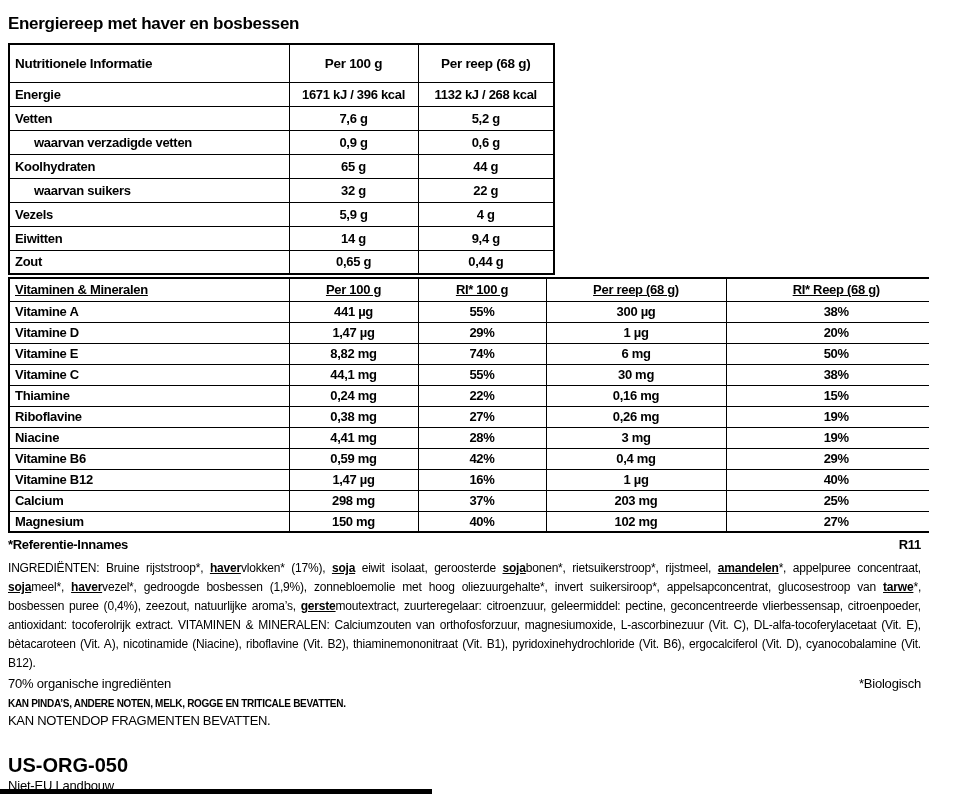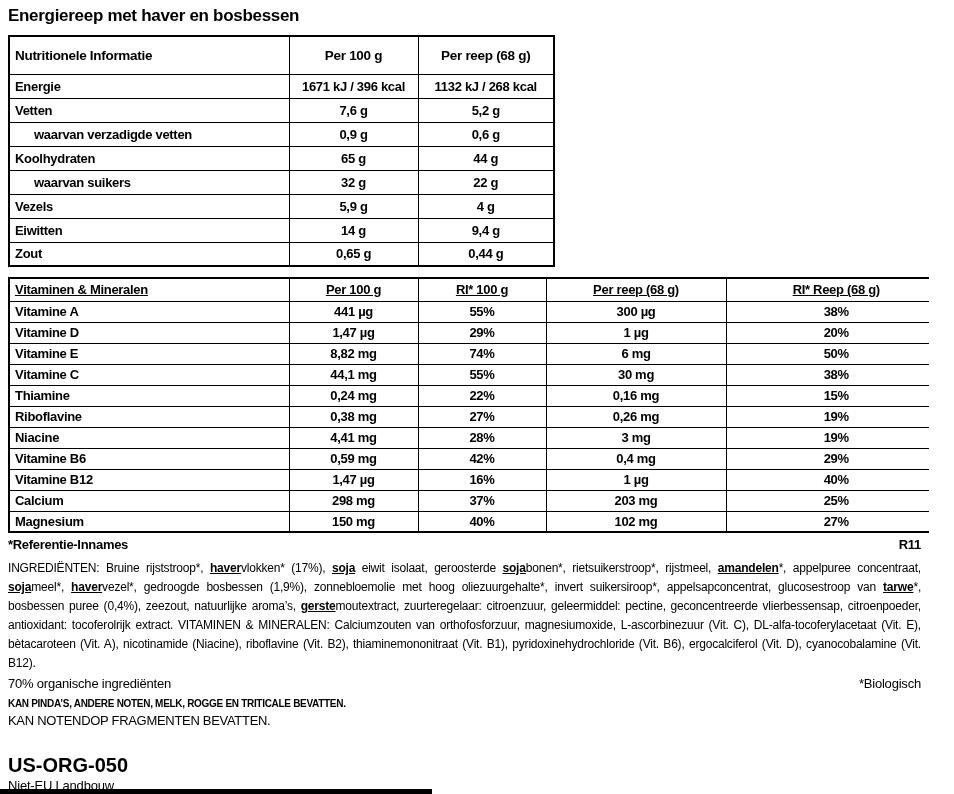--- a/index.html
+++ b/index.html
@@ -4,21 +4,21 @@
 <style>
   * { box-sizing: border-box; }
   html, body { margin: 0; padding: 0; background: #ffffff; }
   .page {
     position: relative;
     width: 929px;
     height: 794px;
     background: #ffffff;
     color: #000;
     font-family: "Liberation Sans", sans-serif;
-    padding: 4px 8px 0 8px;
+    padding: 12px 8px 0 8px;
     overflow: hidden;
   }
   .title {
     font-size: 17px;
     font-weight: bold;
     letter-spacing: -0.3px;
     margin: 2px 0 9px 0;
   }
   table.t {
     border-collapse: collapse;
@@ -30,21 +30,21 @@
     border: 1px solid #000;
     font-size: 13px;
     font-weight: bold;
     text-align: center;
     padding: 1px 4px;
     white-space: nowrap;
     overflow: hidden;
   }
   table.t .lbl { text-align: left; padding-left: 5px; }
   table.t .indent { padding-left: 24px; font-weight: bold; }
-  table.t1 { width: 545px; margin-bottom: 10px; }
+  table.t1 { width: 545px; margin-bottom: 2px; }
   table.t1 thead th { height: 38px; font-size: 13.5px; }
   table.t1 tbody td { height: 24px; }
   table.t2 { width: 938px; }
   table.t2 thead th { height: 23px; text-decoration: underline; }
   table.t2 tbody td { height: 21px; }
   .row-between {
     display: flex;
     justify-content: space-between;
     font-size: 13px;
     font-weight: bold;

